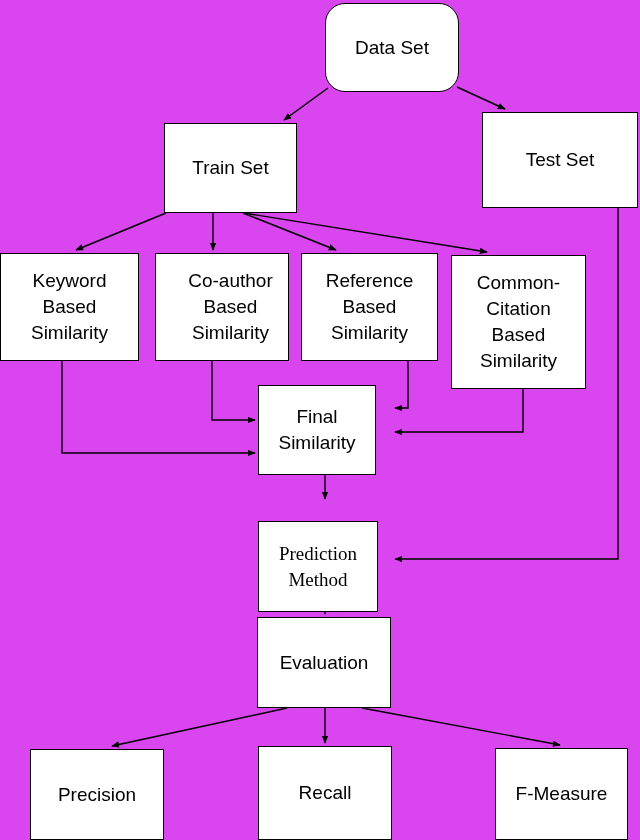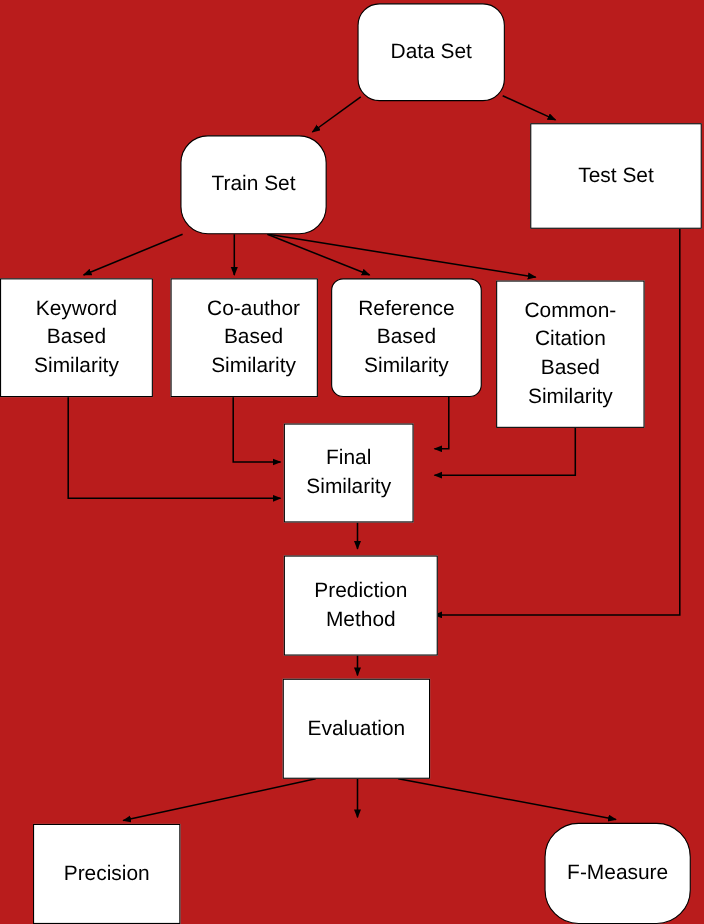--- a/index.html
+++ b/index.html
@@ -8,21 +8,21 @@
     padding: 0;
     background: #ffffff;
   }
   body {
     font-family: "Liberation Sans", sans-serif;
   }
   #diagram-root {
     position: relative;
     width: 640px;
     height: 840px;
-    background: #b91c1c;
+    background: #d946ef;
     overflow: hidden;
   }
   #edge-layer {
     position: absolute;
     left: 0;
     top: 0;
     width: 640px;
     height: 840px;
     pointer-events: none;
   }
@@ -44,32 +44,32 @@
   .node.rounded {
     border-radius: 20px;
   }
   .node .label {
     display: block;
     white-space: pre-line;
     padding: 0 4px;
   }
   
   #node-dataset        { left: 325px; top: 3px;   width: 134px; height: 89px; }
-  #node-trainset       { left: 164px; top: 123px; width: 133px; height: 90px; border-radius: 25px; }
+  #node-trainset       { left: 164px; top: 123px; width: 133px; height: 90px; }
   #node-testset        { left: 482px; top: 112px; width: 156px; height: 96px; justify-content: center; }
   #node-keyword        { left: 0px;   top: 253px; width: 139px; height: 108px; }
   #node-coauthor       { left: 155px; top: 253px; width: 134px; height: 108px; padding-left: 17px; }
-  #node-reference      { left: 301px; top: 253px; width: 137px; height: 108px; border-radius: 11px; }
+  #node-reference      { left: 301px; top: 253px; width: 137px; height: 108px; }
   #node-commoncitation { left: 451px; top: 255px; width: 135px; height: 134px; align-items: center; }
   #node-finalsim       { left: 258px; top: 385px; width: 118px; height: 90px; }
-  #node-prediction     { left: 258px; top: 505px; width: 140px; height: 91px; }
+  #node-prediction     { left: 258px; top: 521px; width: 120px; height: 91px; font-family: Liberation Serif, serif; }
   #node-evaluation     { left: 257px; top: 617px; width: 134px; height: 91px; text-align: right; }
   #node-precision      { left: 30px;  top: 749px; width: 134px; height: 91px; }
   #node-recall         { left: 258px; top: 746px; width: 134px; height: 94px; }
-  #node-fmeasure       { left: 495px; top: 748px; width: 133px; height: 92px; border-radius: 31px; }
+  #node-fmeasure       { left: 495px; top: 748px; width: 133px; height: 92px; }
 </style>
 </head>
 <body>
 
 <div id="diagram-root">
 
   <svg id="edge-layer" width="640" height="840" viewBox="0 0 640 840" xmlns="http://www.w3.org/2000/svg">
     <defs>
       <marker id="arrowhead" markerWidth="9" markerHeight="9" refX="7.2" refY="3.2" orient="auto" markerUnits="userSpaceOnUse">
         <path d="M0,0 L8,3.2 L0,6.4 z" fill="#000000"></path>
@@ -160,18 +160,21 @@
   </div>
 
   <div class="node" id="node-evaluation">
     <span class="label">Evaluation</span>
   </div>
 
   <div class="node" id="node-precision">
     <span class="label">Precision</span>
   </div>
 
+  <div class="node" id="node-recall">
+    <span class="label">Recall</span>
+  </div>
 
   <div class="node" id="node-fmeasure">
     <span class="label">F-Measure</span>
   </div>
 
 </div>
 
 </body></html>

